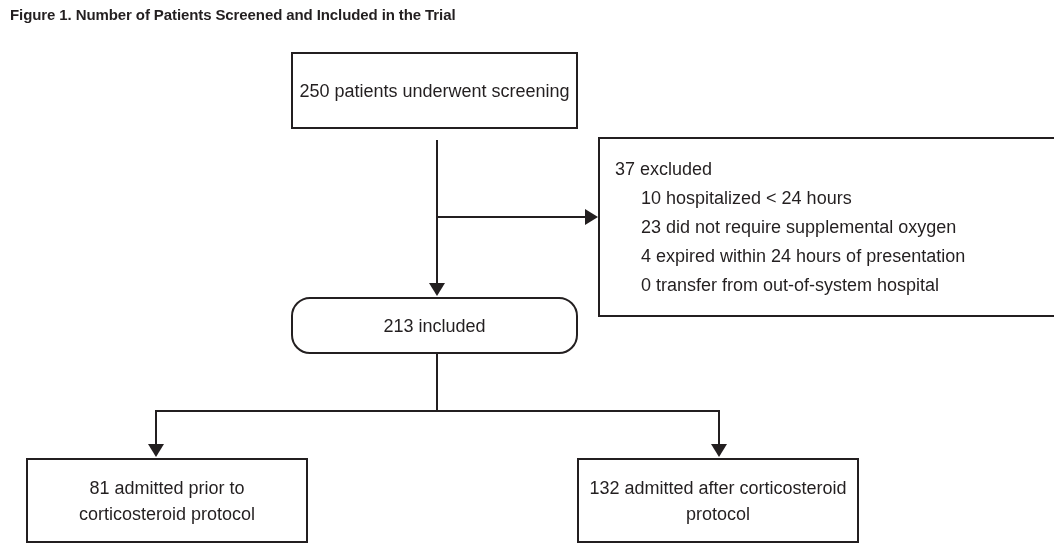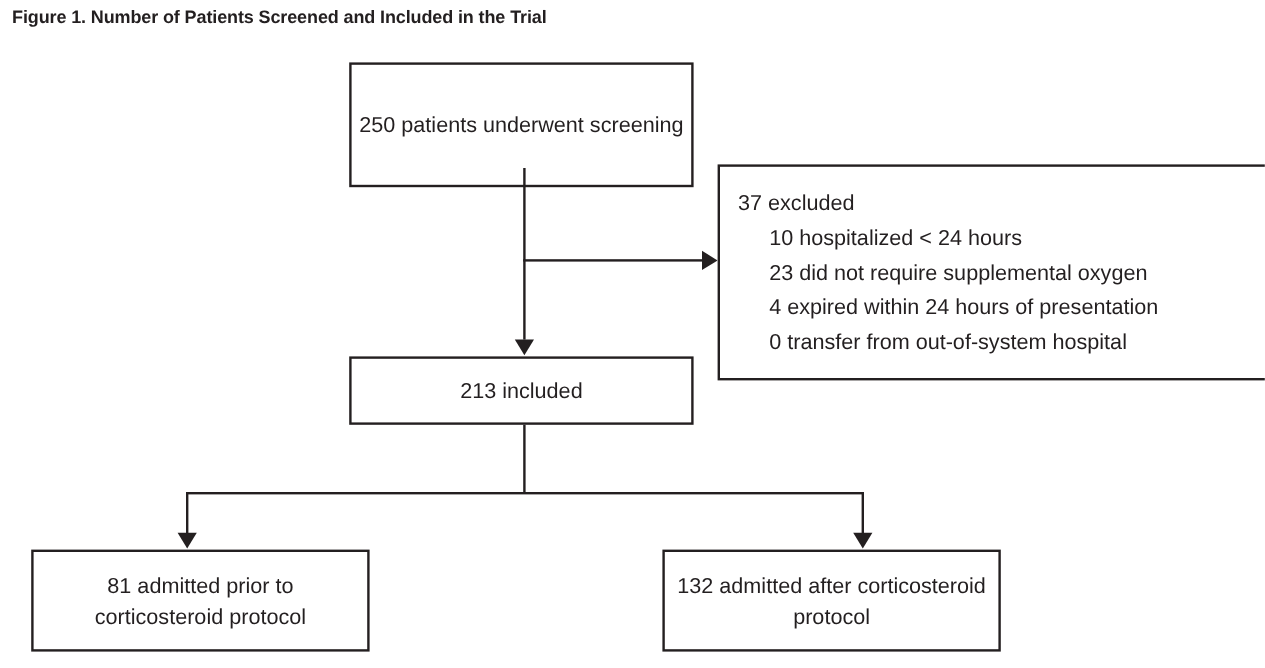--- a/index.html
+++ b/index.html
@@ -40,27 +40,28 @@
   }
   .flow-box .box-text {
     display: block;
     width: 100%;
     padding: 0 6px;
   }
   #box-screened {
     left: 291px;
     top: 52px;
     width: 287px;
-    height: 104px;
+    height: 77px;
   }
   #box-included {
     left: 291px;
     top: 297px;
     width: 287px;
     height: 57px;
+    border-radius: 19px;
   }
   #box-excluded {
     left: 598px;
     top: 137px;
     width: 470px;
     height: 180px;
     display: block;
     text-align: left;
     padding: 16px 0 0 15px;
   }
@@ -77,21 +78,21 @@
     padding-left: 26px;
     white-space: nowrap;
   }
   #box-prior {
     left: 26px;
     top: 458px;
     width: 282px;
     height: 85px;
   }
   #box-after {
-    left: 552px;
+    left: 577px;
     top: 458px;
     width: 282px;
     height: 85px;
   }
   
   .conn {
     position: absolute;
     background: #231f20;
   }
   .vline { width: 2px; }

